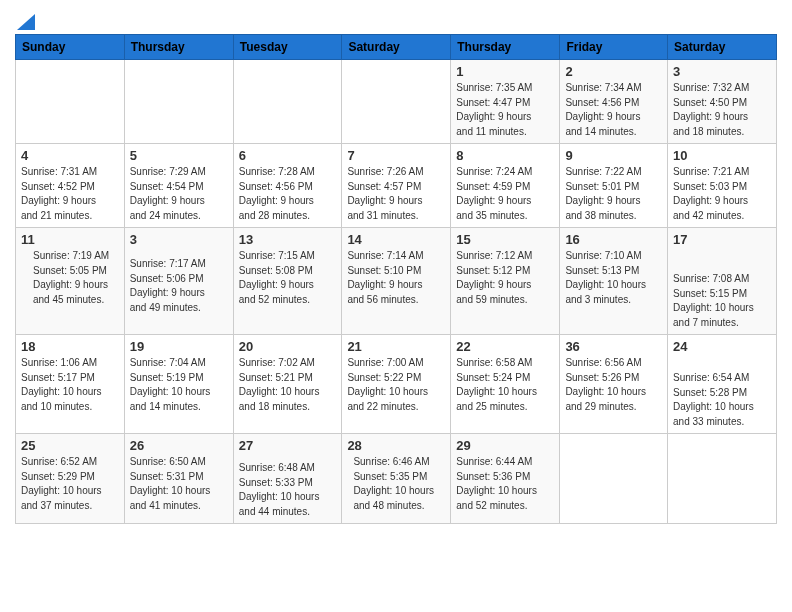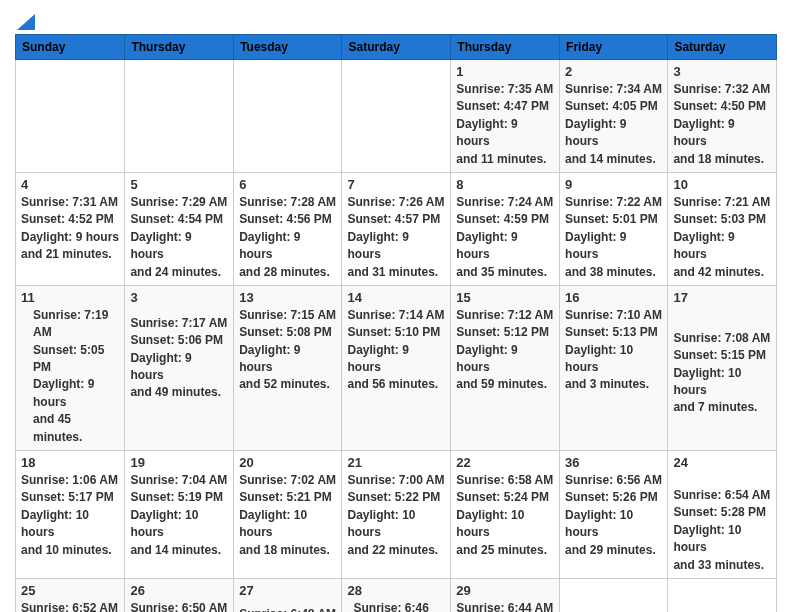--- a/index.html
+++ b/index.html
@@ -63,23 +63,22 @@
     }
     .day-num {
       font-size: 13px;
       font-weight: bold;
       color: #333;
       display: block;
       margin-bottom: 2px;
     }
     .day-detail {
       color: #333;
-      font-size: 12px;
+      font-size: 10px;
       line-height: 1.45;
-      font-weight: bold;
     }
     .empty-cell {
       background: #fff !important;
     }
   </style>
 </head>
 <body>
 
 <div class="header-area">
   <div class="logo">
@@ -118,21 +117,21 @@
         <td>
           <span class="day-num">1</span>
           <div class="day-detail" style="white-space: pre-line;">Sunrise: 7:35 AM
 Sunset: 4:47 PM
 Daylight: 9 hours
 and 11 minutes.</div>
         </td>
         <td>
           <span class="day-num">2</span>
           <div class="day-detail" style="white-space: pre-line;">Sunrise: 7:34 AM
-Sunset: 4:05 PM
+Sunset: 4:56 PM
 Daylight: 9 hours
 and 14 minutes.</div>
         </td>
         <td>
           <span class="day-num">3</span>
           <div class="day-detail" style="white-space: pre-line;">Sunrise: 7:32 AM
 Sunset: 4:50 PM
 Daylight: 9 hours
 and 18 minutes.</div>
         </td>

